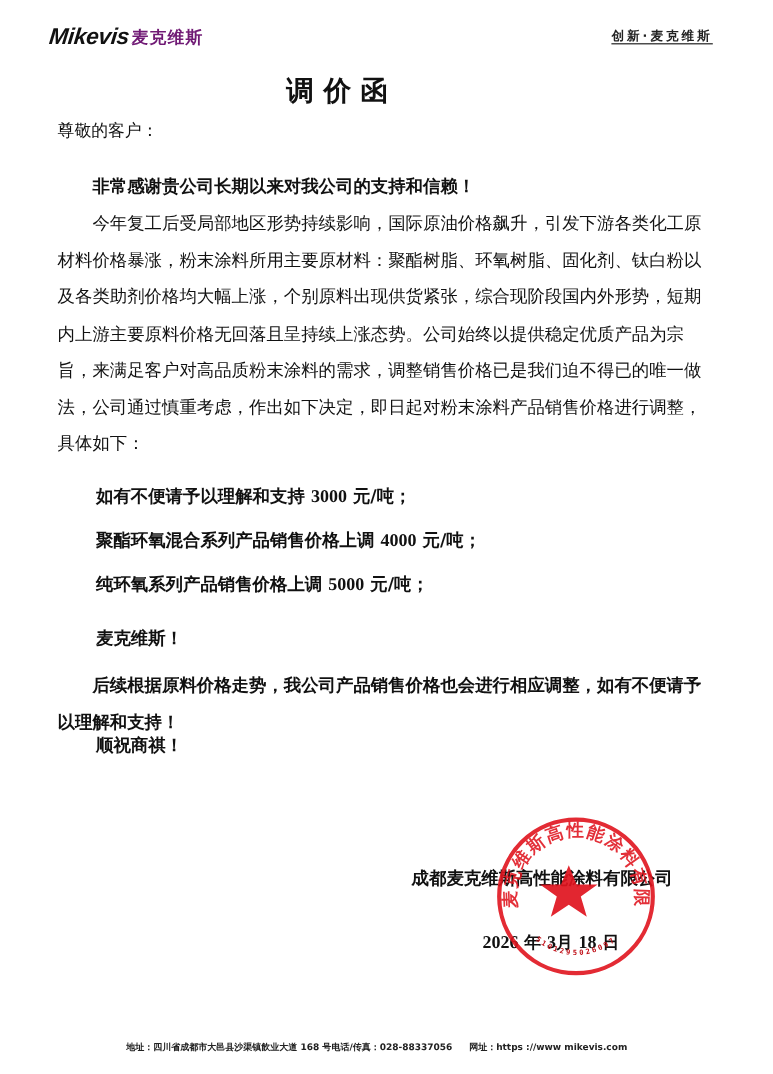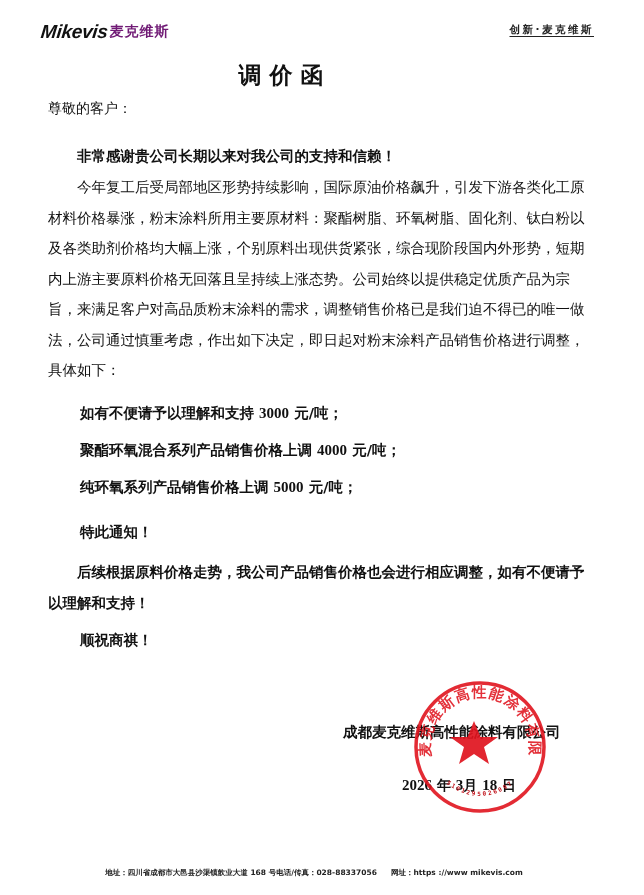--- a/index.html
+++ b/index.html
@@ -54,25 +54,25 @@
   <span>聚酯环氧混合系列产品销售价格上调</span>
   <span class="num">4000</span>
   <span>元/吨；</span>
 </div>
 <div class="line" style="top:478px;">
   <span>纯环氧系列产品销售价格上调</span>
   <span class="num">5000</span>
   <span>元/吨；</span>
 </div>
 
-<div class="line" style="top:523px;">特此通知！</div>
+<div class="line" style="top:523px;">麦克维斯！</div>
 
 <div class="p bold indent" style="top:557px;">后续根据原料价格走势，我公司产品销售价格也会进行相应调整，如有不便请予以理解和支持！</div>
 
-<div class="line" style="top:631px;">顺祝商祺！</div>
+<div class="line" style="top:612px;">顺祝商祺！</div>
 
 <div class="abs company">成都麦克维斯高性能涂料有限公司</div>
 
 <div class="abs date">
   <span class="num">2026</span>
   <span>年</span>
   <span class="num">3</span><span>月</span>
   <span class="num">18</span>
   <span>日</span>
 </div>

